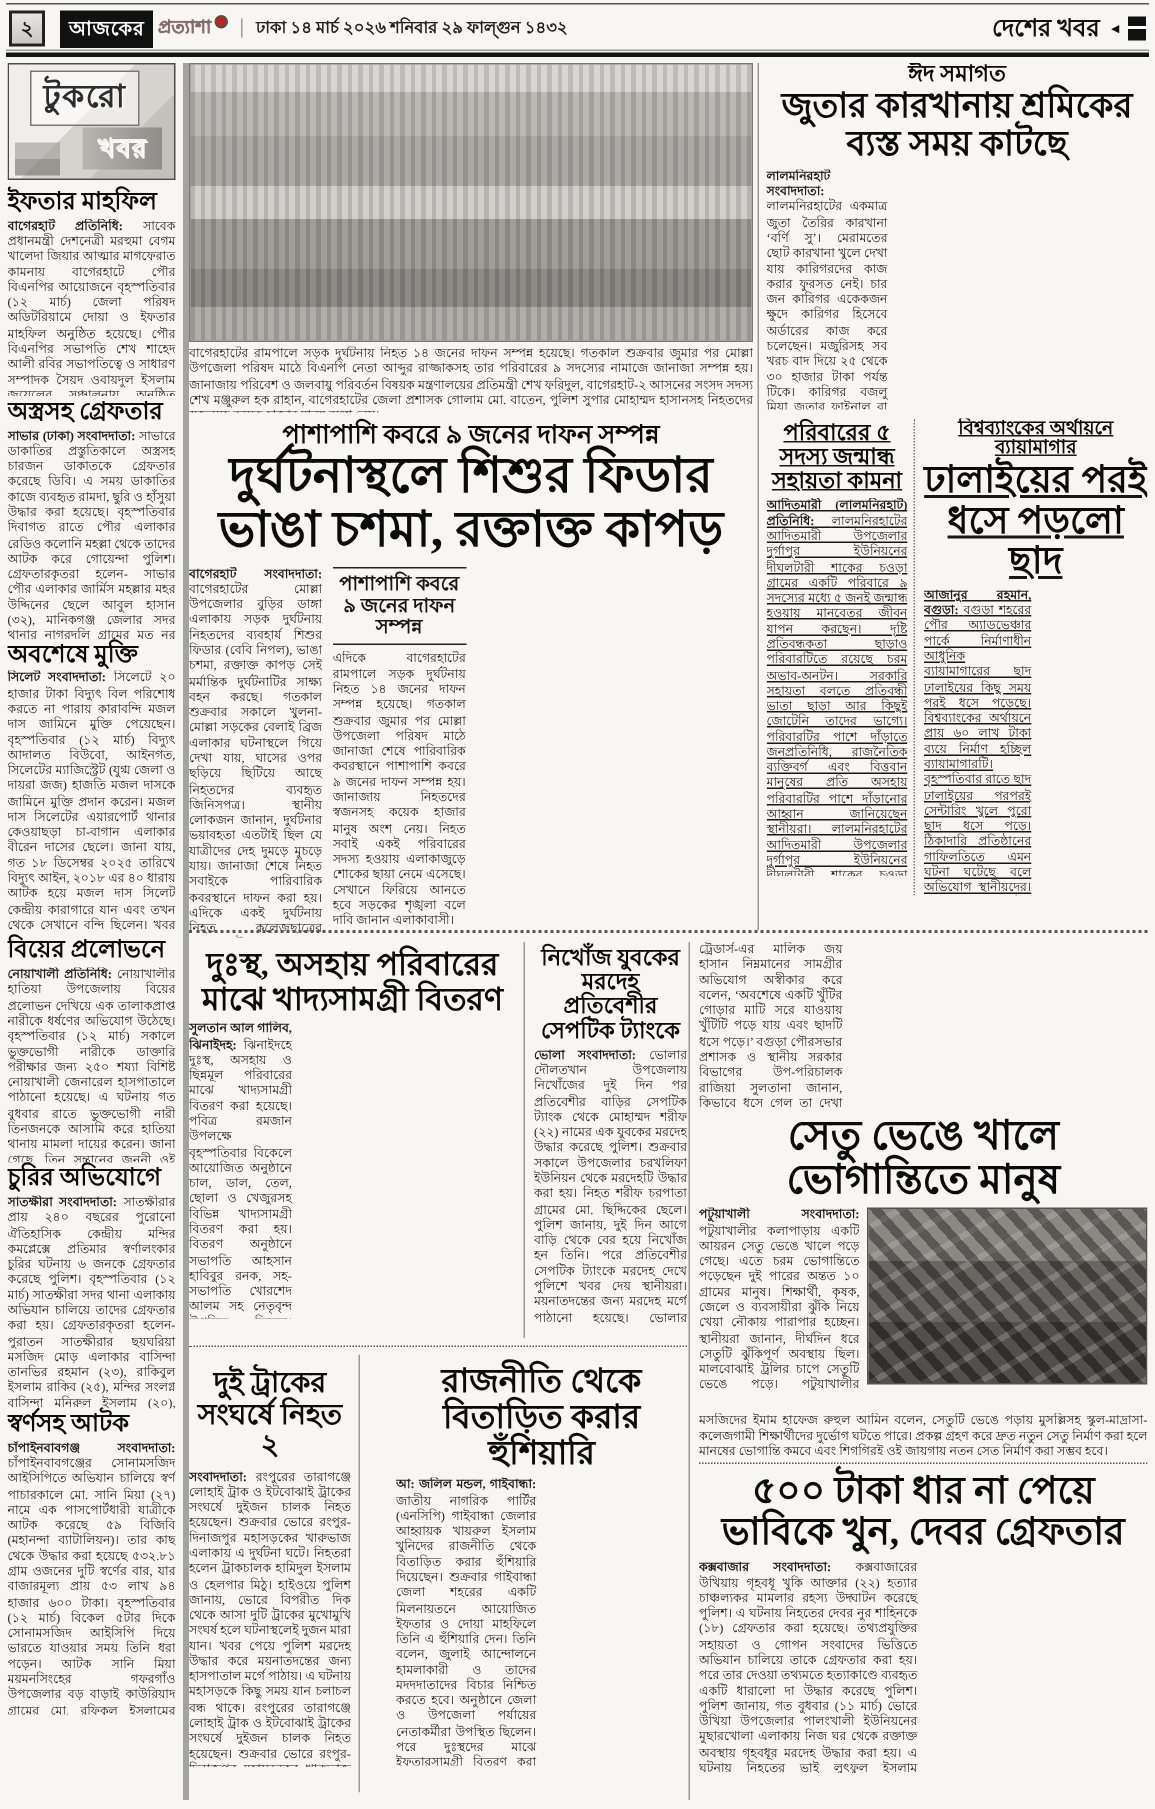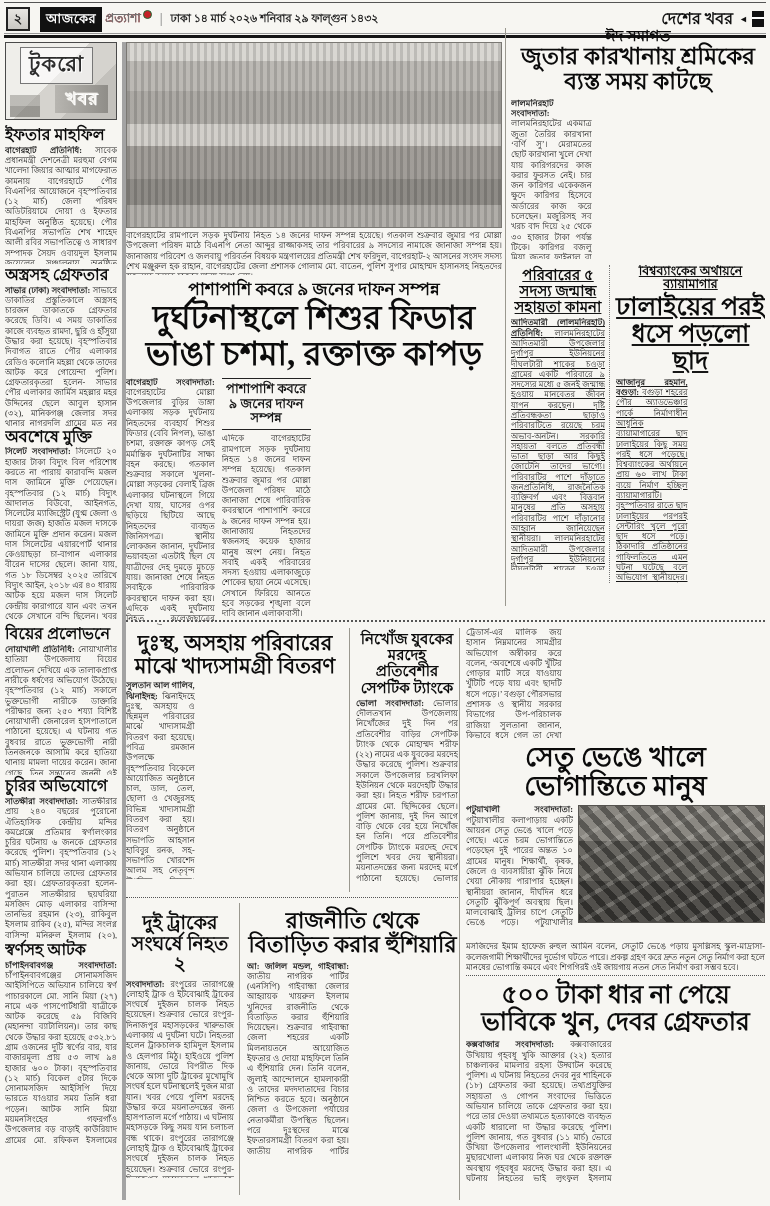--- a/index.html
+++ b/index.html
@@ -20,21 +20,21 @@
   .hdr-spacer{flex:1;}
   .section-label{font-size:16px;font-weight:bold;color:#111;}
   .section-arrow{font-size:9px;margin:0 4px 0 6px;color:#111;}
   .section-marker{width:12px;height:16px;background:linear-gradient(180deg,#111 0 38%,#fff 38% 52%,#111 52% 100%);margin-right:2px;}
   .hdr-rule-thin{position:absolute;top:33px;left:4px;right:4px;height:1px;background:#999;}
   .hdr-rule-thick{position:absolute;top:35px;left:4px;right:4px;height:3px;background:#141414;}
 
   
   .left-col{position:absolute;left:5px;top:42px;width:112px;height:1158px;padding-right:5px;border-right:4px solid #a3a3a3;overflow:hidden;}
   .center-top{position:absolute;left:126px;top:42px;width:376px;}
-  .right-top{position:absolute;left:505px;top:28px;width:260px;height:578px;border-left:1px solid #9a988f;padding-left:5px;box-sizing:border-box;overflow:hidden;}
+  .right-top{position:absolute;left:505px;top:42px;width:260px;height:578px;border-left:1px solid #9a988f;padding-left:5px;box-sizing:border-box;overflow:hidden;}
   .mid-divider{position:absolute;left:126px;right:5px;top:620px;border-top:2px dotted #555;}
   .center-bottom{position:absolute;left:126px;top:628px;width:332px;height:572px;overflow:hidden;}
   .right-bottom{position:absolute;left:459px;top:628px;width:306px;height:572px;border-left:1px solid #9a988f;padding-left:6px;box-sizing:border-box;overflow:hidden;}
 
   
   .body-txt{font-size:8.3px;line-height:1.24;text-align:justify;color:#1c1c1c;margin:0;overflow:hidden;}
   .body-txt b{font-size:8.3px;}
   .fillbox{overflow:hidden;}
   .hl{font-weight:bold;color:#0b0b0b;line-height:1.08;margin:0;}
   .center-txt{text-align:center;}
@@ -77,21 +77,21 @@
   .roof-body{margin-top:4px;height:222px;column-count:2;column-gap:6px;}
 
   
   .band1{display:flex;height:264px;overflow:hidden;}
   .food{width:224px;padding-right:5px;border-right:1px solid #9a988f;box-sizing:border-box;}
   .food-headline{font-size:21px;margin-top:4px;}
   .food-body{margin-top:4px;height:198px;column-count:3;column-gap:6px;}
   .septic{flex:1;padding-left:6px;}
   .septic-headline{font-size:15px;margin-top:3px;}
   .septic-body{margin-top:3px;height:184px;}
-  .band2{display:flex;height:292px;overflow:hidden;margin-top:2px;}
+  .band2{display:flex;height:292px;overflow:hidden;margin-top:2px;gap:17px;}
   .truck{width:114px;padding-right:5px;border-right:1px solid #9a988f;box-sizing:border-box;}
   .truck-headline{font-size:19px;margin-top:10px;}
   .truck-body{margin-top:5px;height:198px;}
   .politics{flex:1;padding-left:7px;}
   .politics-headline{font-size:22px;margin-top:6px;}
   .politics-body{margin-top:5px;height:192px;column-count:2;column-gap:7px;}
 
   
   .cont-strip{height:110px;column-count:3;column-gap:6px;}
   .bridge-headline{font-size:27px;margin:5px 0 4px;}

